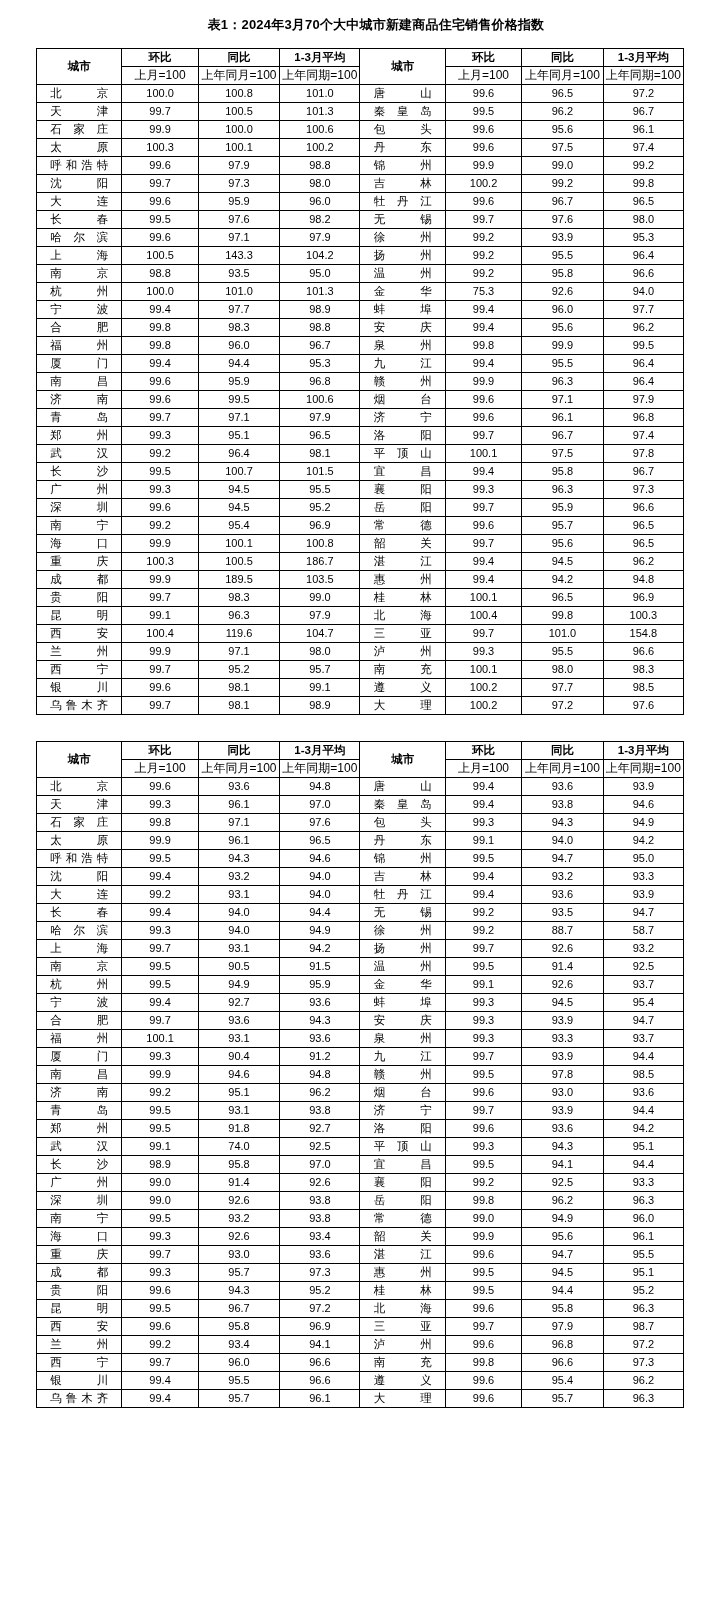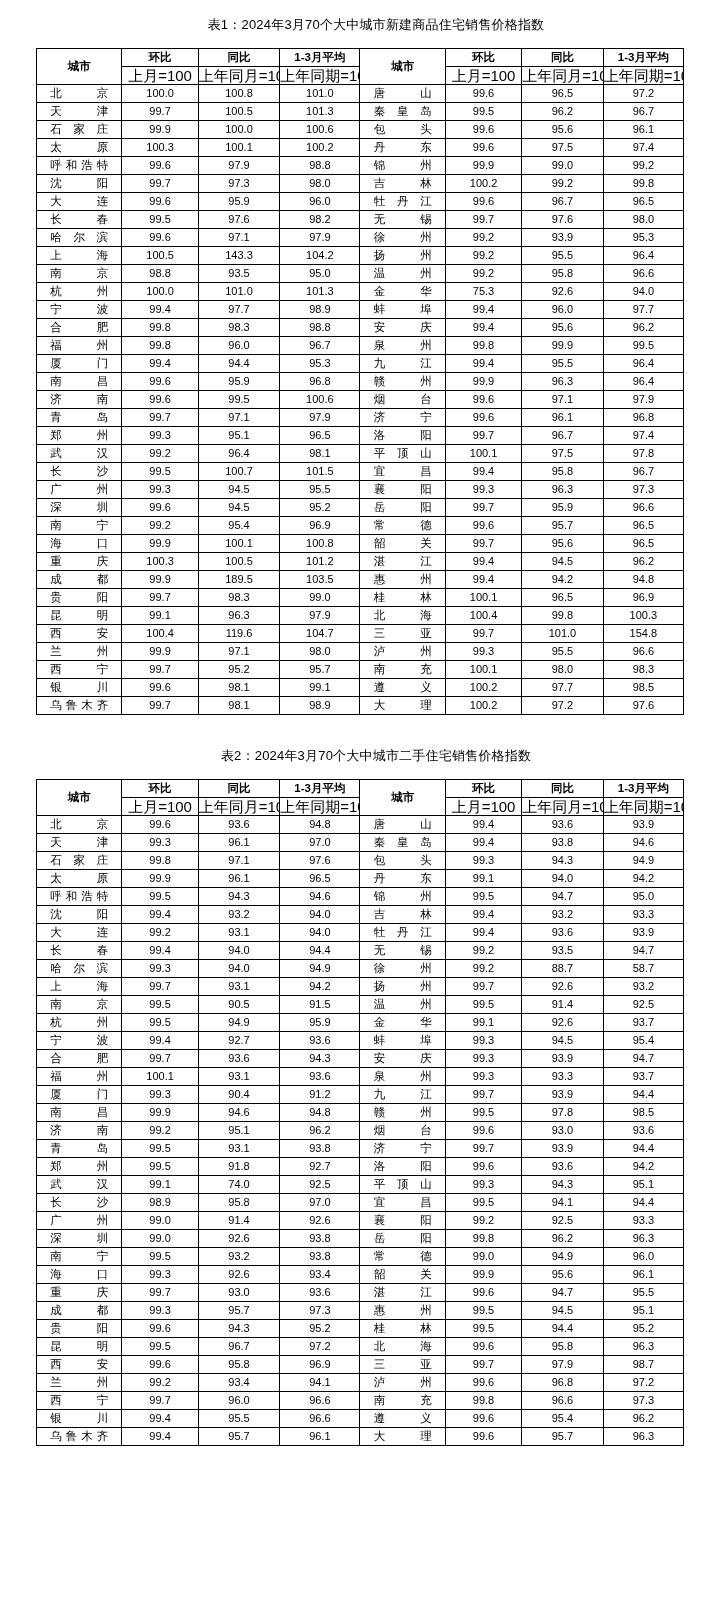--- a/index.html
+++ b/index.html
@@ -14,21 +14,21 @@
   }
   .page {
     width: 720px;
     margin: 0 auto;
     padding-top: 10px;
     box-sizing: border-box;
   }
   .table-title {
     text-align: center;
     font-size: 13px;
-    font-weight: normal;
+    font-weight: bold;
     margin: 6px 0 14px 0;
     letter-spacing: 0.2px;
     padding-left: 32px;
   }
   .table-wrap {
     padding: 0 36px;
     box-sizing: border-box;
   }
   table.idx {
     width: 100%;
@@ -45,21 +45,21 @@
     font-weight: normal;
     white-space: nowrap;
     overflow: hidden;
   }
   table.idx thead th {
     font-weight: bold;
     font-size: 11.5px;
   }
   table.idx thead th.sub {
     font-weight: normal;
-    font-size: 15px;
+    font-size: 12px;
   }
   col.city { width: 13.2%; }
   col.v1   { width: 11.8%; }
   col.v2   { width: 12.6%; }
   col.v3   { width: 12.4%; }
   td.city {
     font-size: 11.5px;
     letter-spacing: 0;
   }
   td.city .nm {
@@ -370,21 +370,21 @@
             <td class="val">100.8</td>
             <td class="city"><span class="nm">韶关</span></td>
             <td class="val">99.7</td>
             <td class="val">95.6</td>
             <td class="val">96.5</td>
           </tr>
           <tr>
             <td class="city"><span class="nm">重庆</span></td>
             <td class="val">100.3</td>
             <td class="val">100.5</td>
-            <td class="val">101.2</td>
+            <td class="val">186.7</td>
             <td class="city"><span class="nm">湛江</span></td>
             <td class="val">99.4</td>
             <td class="val">94.5</td>
             <td class="val">96.2</td>
           </tr>
           <tr>
             <td class="city"><span class="nm">成都</span></td>
             <td class="val">99.9</td>
             <td class="val">189.5</td>
             <td class="val">103.5</td>
@@ -462,21 +462,20 @@
             <td class="val">100.2</td>
             <td class="val">97.2</td>
             <td class="val">97.6</td>
           </tr>
         </tbody>
     </table>
   </div>
 
   <div class="gap-block"></div>
 
-  <div class="table-title">表2：2024年3月70个大中城市二手住宅销售价格指数</div>
   <div class="table-wrap">
     <table class="idx">
       <colgroup>
         <col class="city">
           <col class="v1">
           <col class="v2">
           <col class="v3">
         <col class="city">
           <col class="v1">
           <col class="v2">

